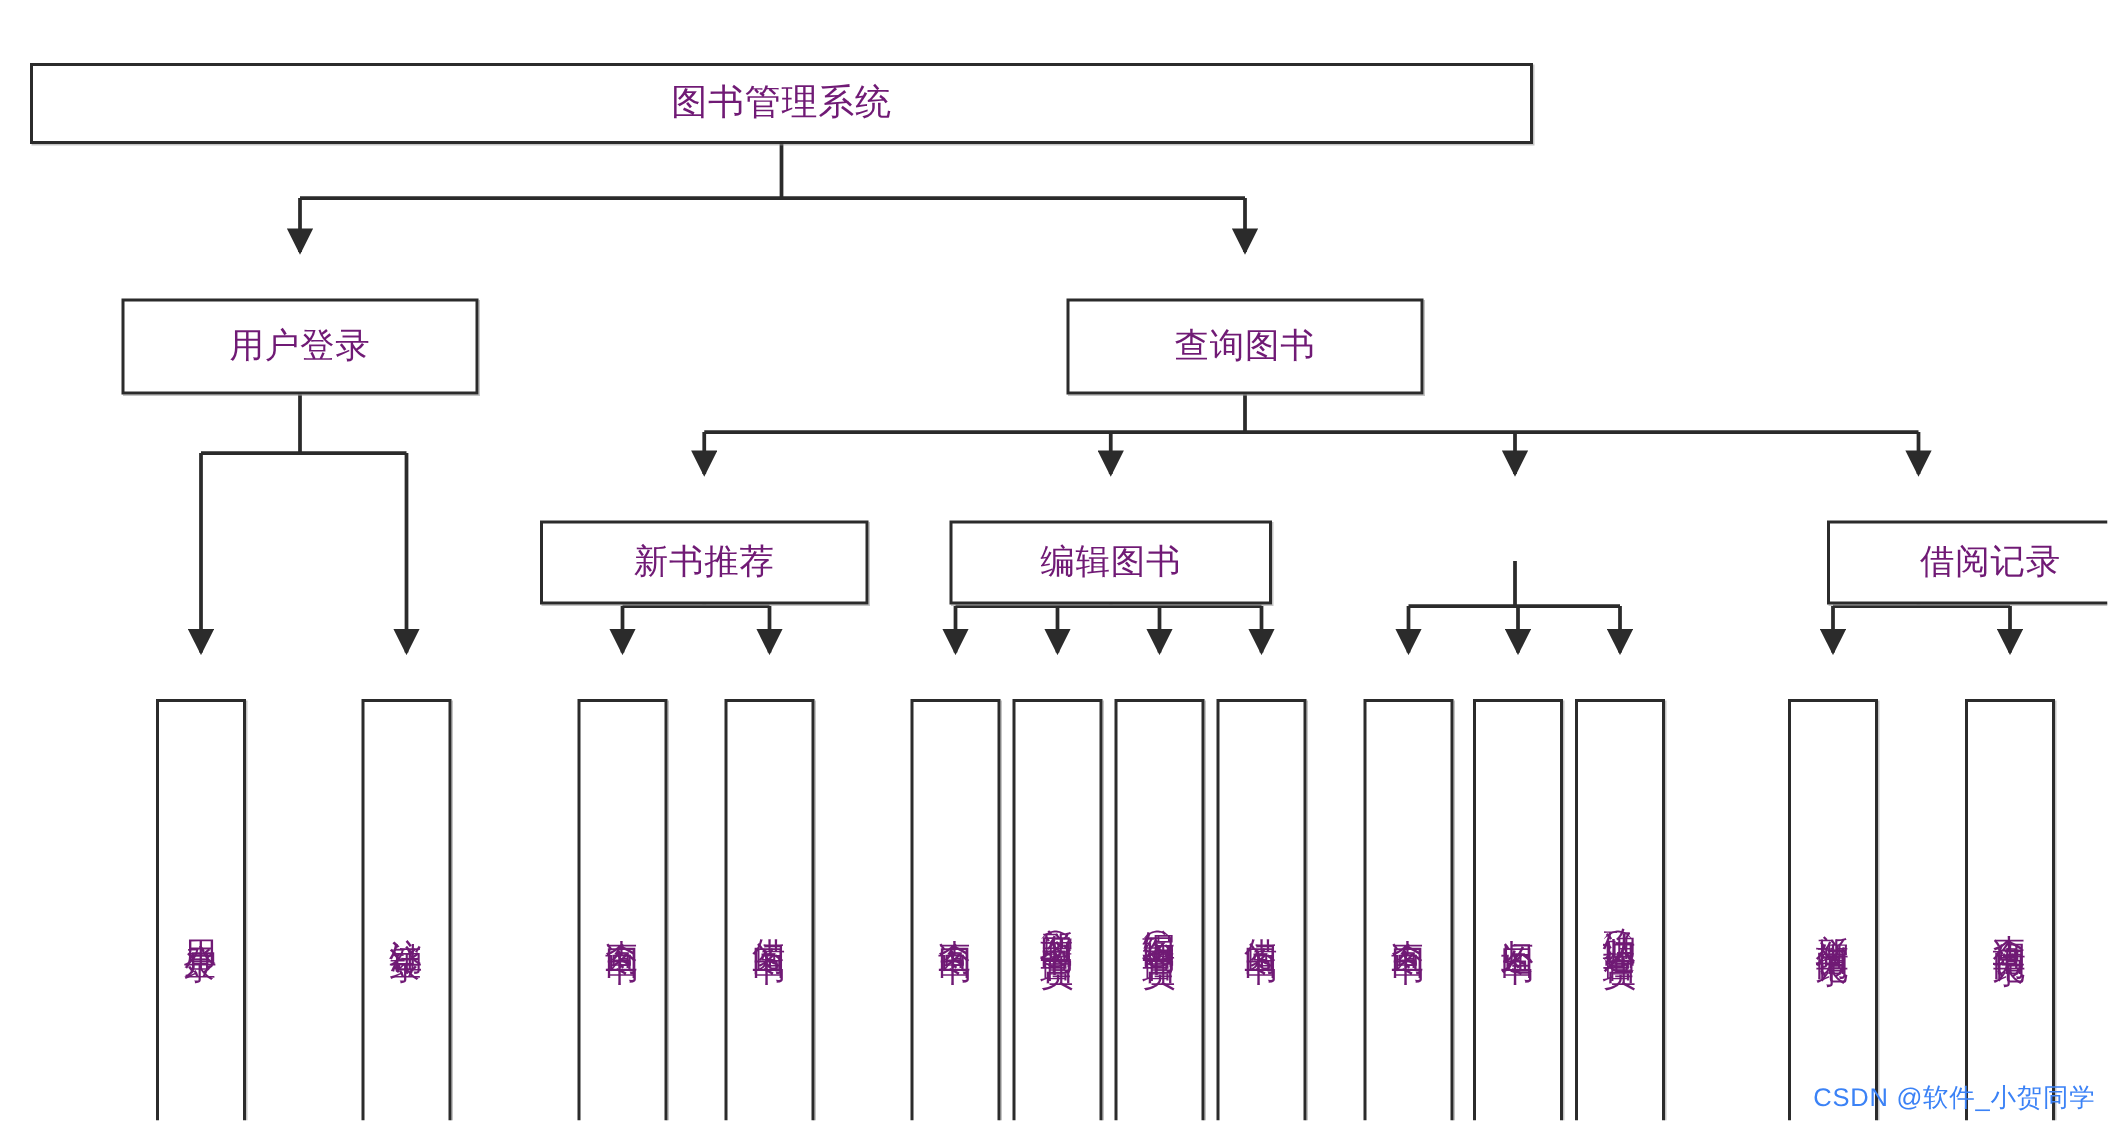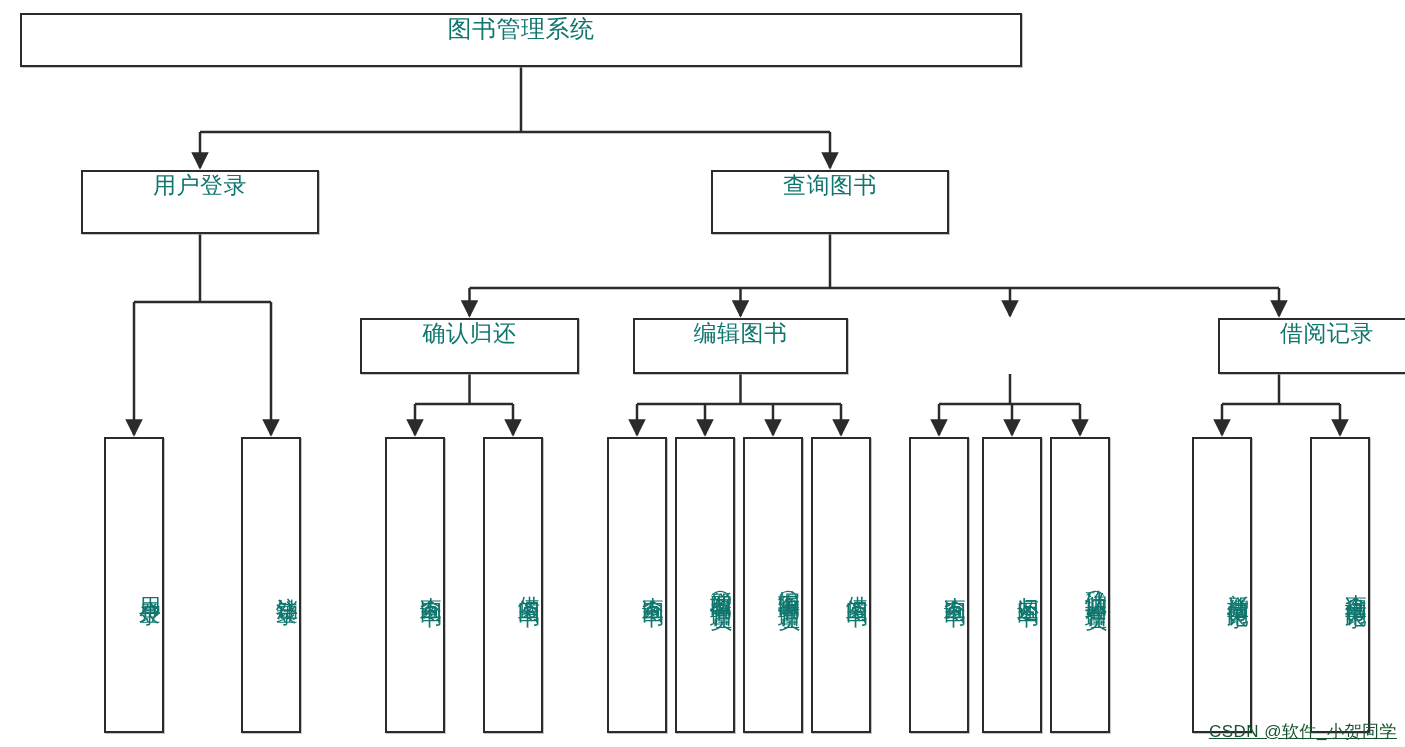--- a/index.html
+++ b/index.html
@@ -25,24 +25,25 @@
     height: 747px;
     pointer-events: none;
   }
   .node {
     position: absolute;
     box-sizing: border-box;
     background: #ffffff;
     border: 2px solid #2b2b2b;
     box-shadow: 1px 1px 0 rgba(150,150,150,0.55);
     display: flex;
-    align-items: flex-start;
+    align-items: center;
     justify-content: center;
-    color: #0f766e;
+    color: #701a75;
     z-index: 2;
+    margin-top: 29px;
   }
   .node.horiz {
     font-size: 23px;
     letter-spacing: 0.5px;
     line-height: 1.2;
   }
   .node.root {
     font-size: 24px;
   }
   .node.vert {
@@ -56,25 +57,24 @@
   .node.vert > span {
     display: block;
     writing-mode: vertical-rl;
     text-orientation: upright;
   }
   .watermark {
     position: absolute;
     right: 8px;
     bottom: 4px;
     font-size: 17px;
-    color: #14532d;
+    color: #3b82f6;
     letter-spacing: 0.5px;
     z-index: 3;
     white-space: nowrap;
-    text-decoration: underline;
   }
 </style>
 </head>
 <body>
 
 <div id="canvas">
 
   <svg id="wires" viewBox="0 0 1405 747" xmlns="http://www.w3.org/2000/svg">
     <defs>
       <marker id="arrow" viewBox="0 0 10 10" refX="9" refY="5" markerWidth="7" markerHeight="7" orient="auto-start-reverse">
@@ -123,21 +123,21 @@
     </div>
 
   <div class="node horiz" style="left: 81px; top: 170px; width: 238px; height: 64px;">
       <span>用户登录</span>
     </div>
   <div class="node horiz" style="left: 711px; top: 170px; width: 238px; height: 64px;">
       <span>查询图书</span>
     </div>
 
   <div class="node horiz" style="left: 360px; top: 318px; width: 219px; height: 56px;">
-      <span>确认归还</span>
+      <span>新书推荐</span>
     </div>
   <div class="node horiz" style="left: 633px; top: 318px; width: 215px; height: 56px;">
       <span>编辑图书</span>
     </div>
   <div class="node horiz" style="left: 1218px; top: 318px; width: 218px; height: 56px;">
       <span>借阅记录</span>
     </div>
 
   <div class="node vert" style="left: 104px; top: 437px; width: 60px; height: 296px;">
       <span>用户登录</span>

